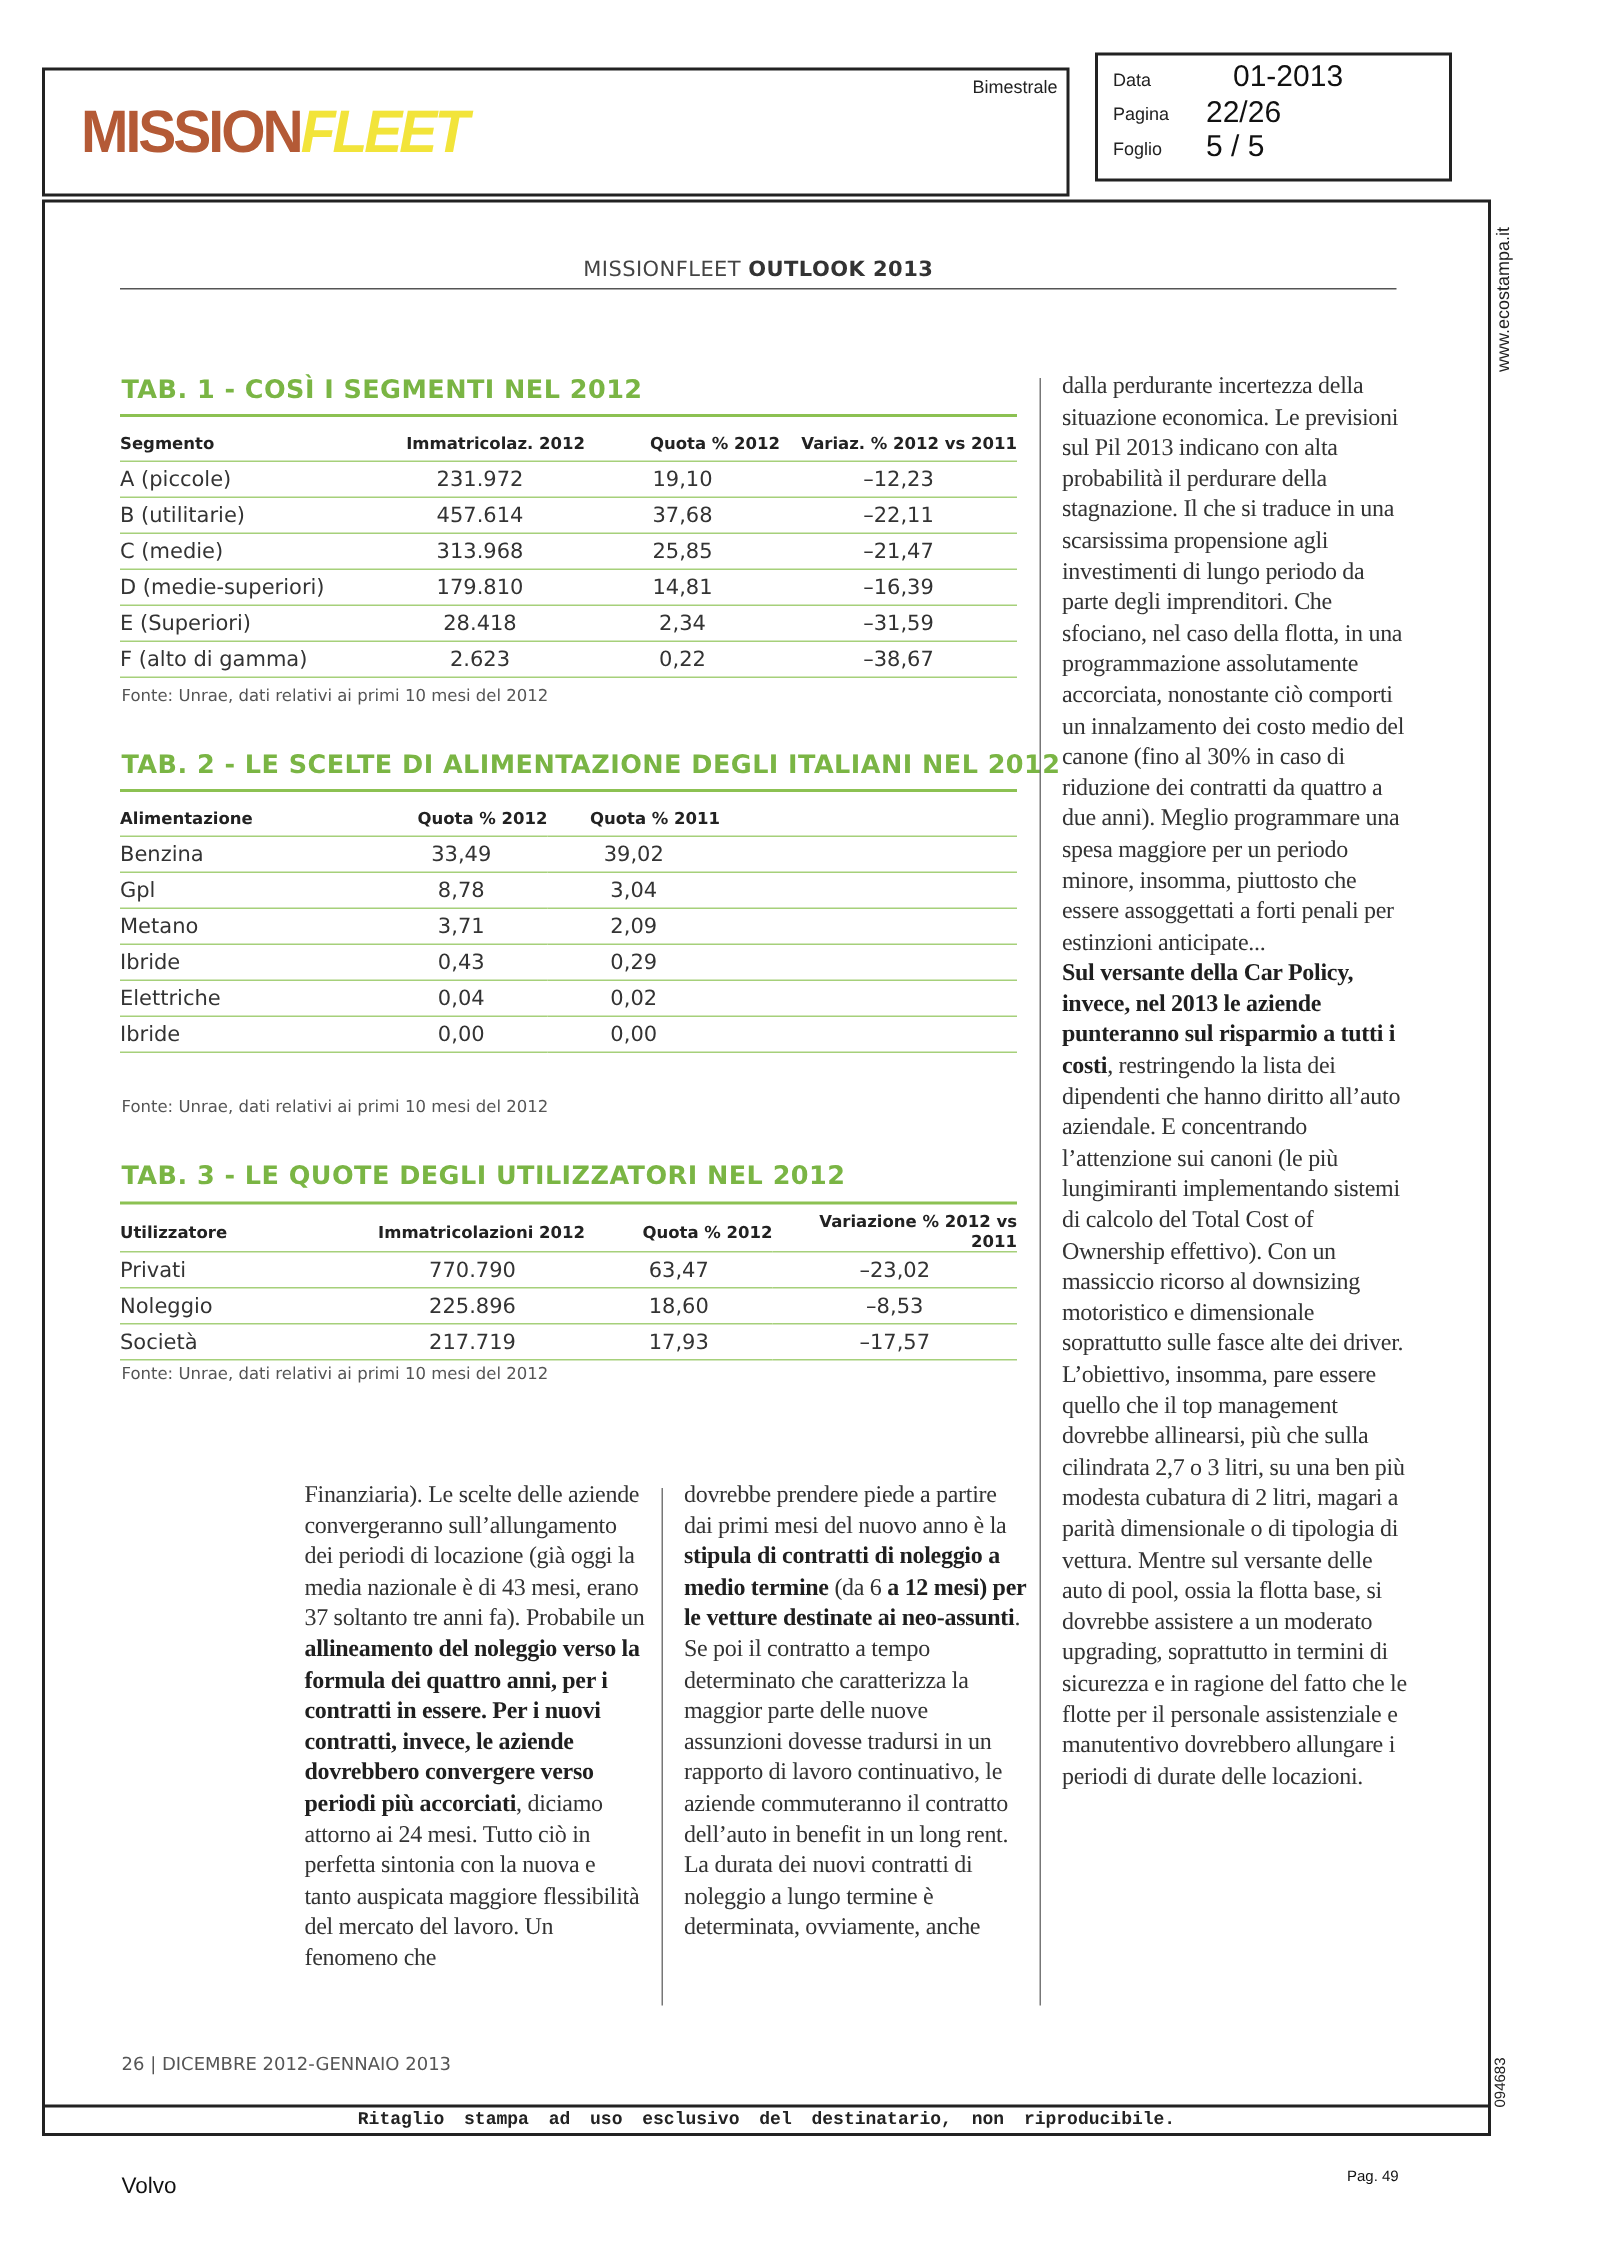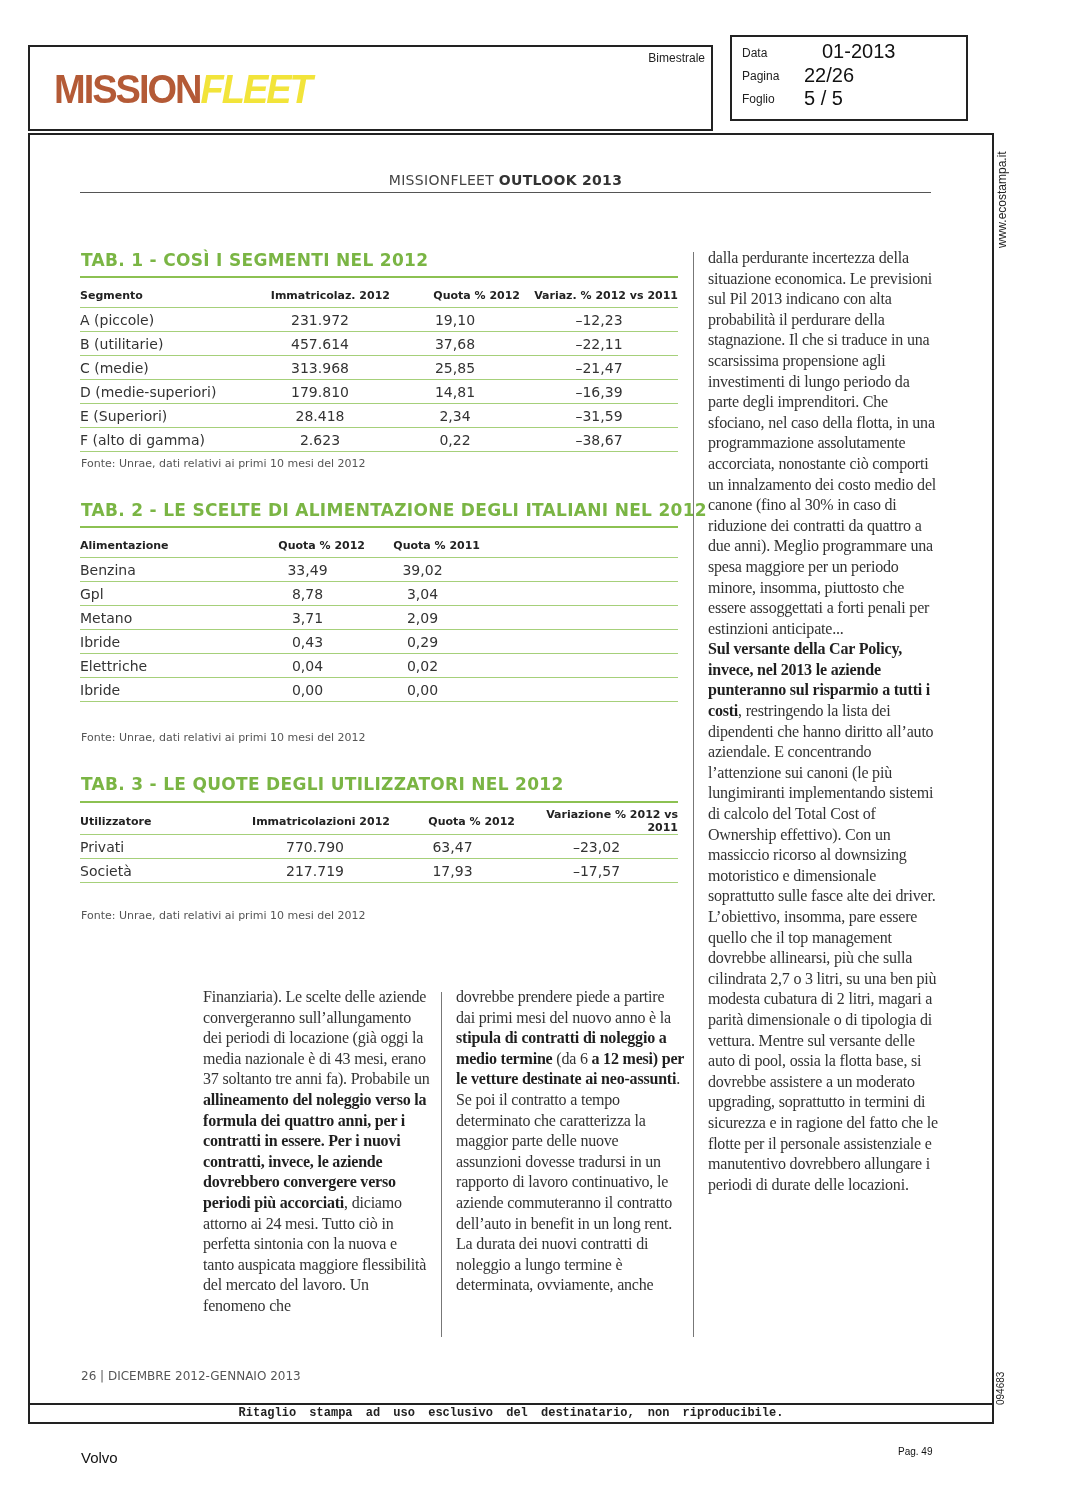--- a/index.html
+++ b/index.html
@@ -198,20 +198,26 @@
   </tr>
     </thead>
   <tbody>
     <tr>
         <td>Privati</td>
         <td>770.790</td>
         <td>63,47</td>
         <td>–23,02</td>
       </tr>
     <tr>
+        <td>Noleggio</td>
+        <td>225.896</td>
+        <td>18,60</td>
+        <td>–8,53</td>
+      </tr>
+    <tr>
         <td>Società</td>
         <td>217.719</td>
         <td>17,93</td>
         <td>–17,57</td>
       </tr>
   </tbody>
 </table>
 <div class="fonte" style="top:909px;">Fonte: Unrae, dati relativi ai primi 10 mesi del 2012</div>
 
 <div class="col-divider" style="left:693px;top:252px;height:1085px;"></div>

